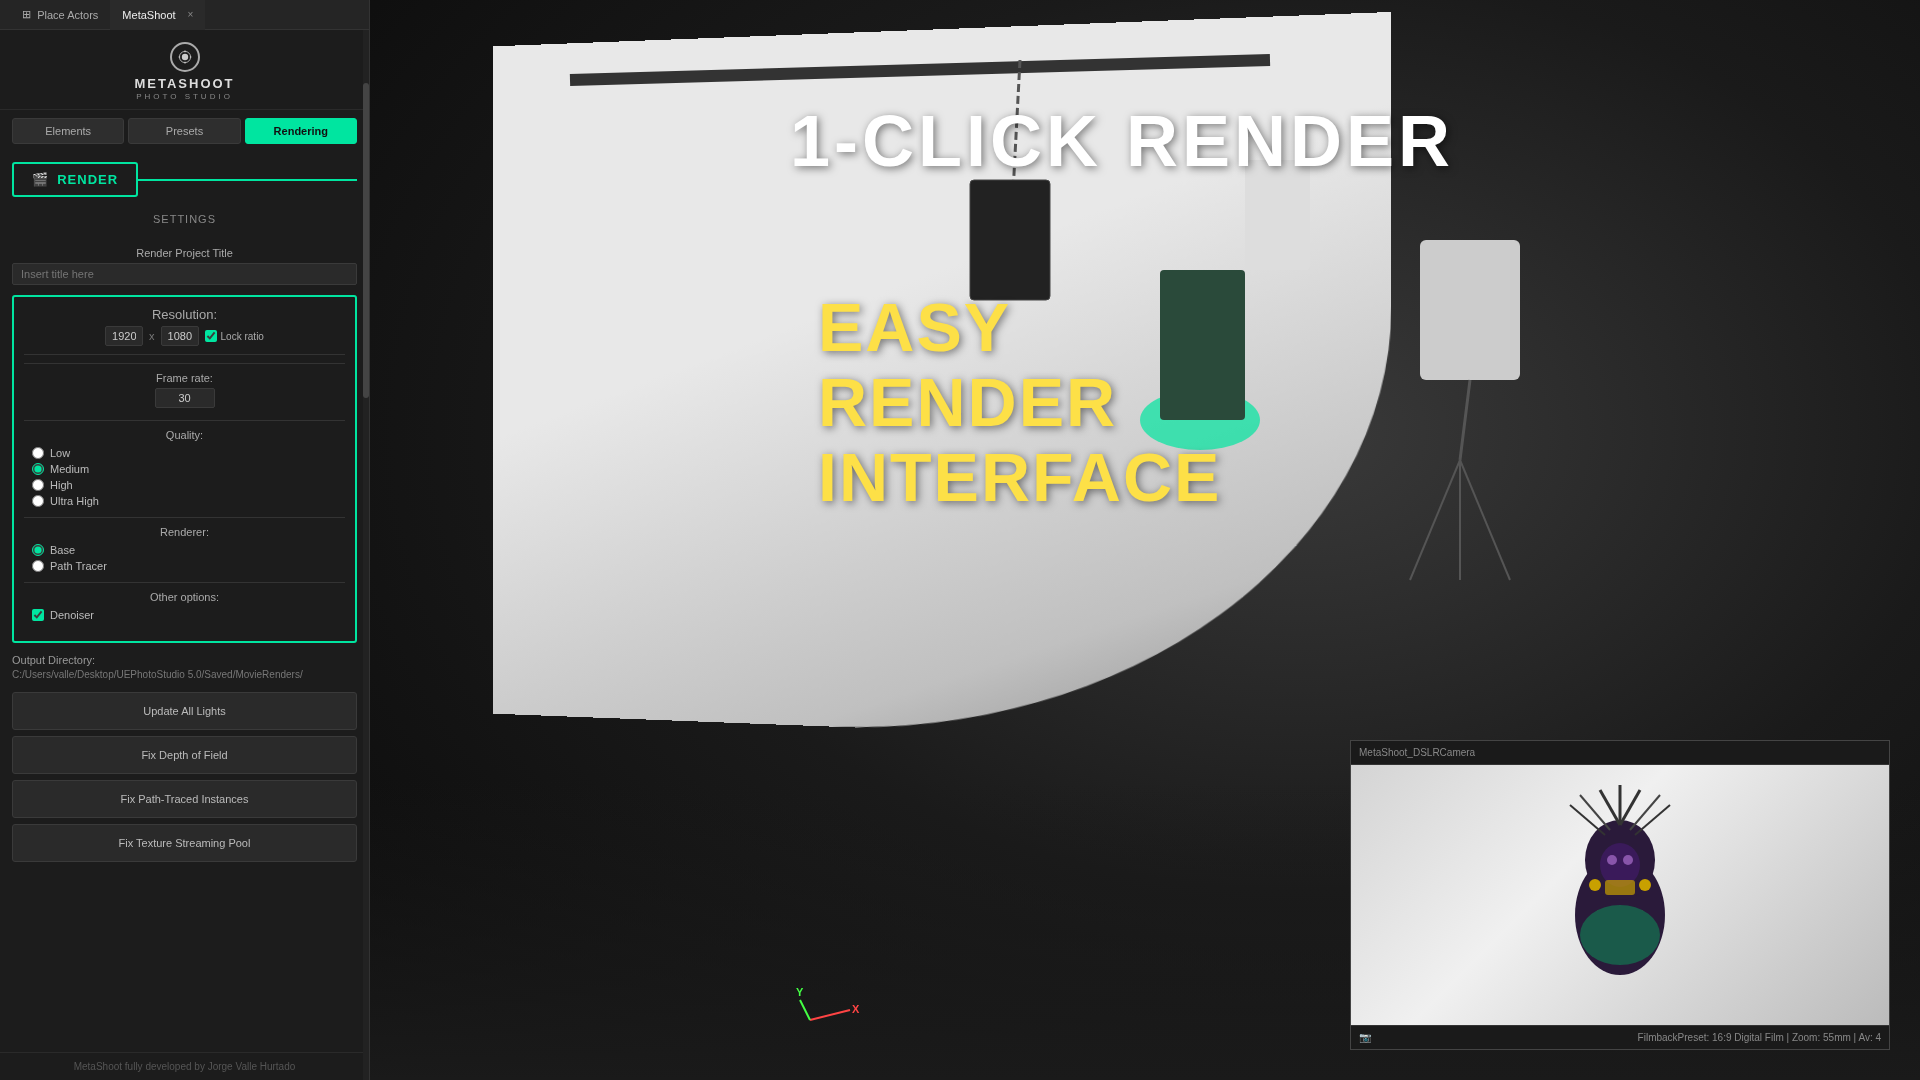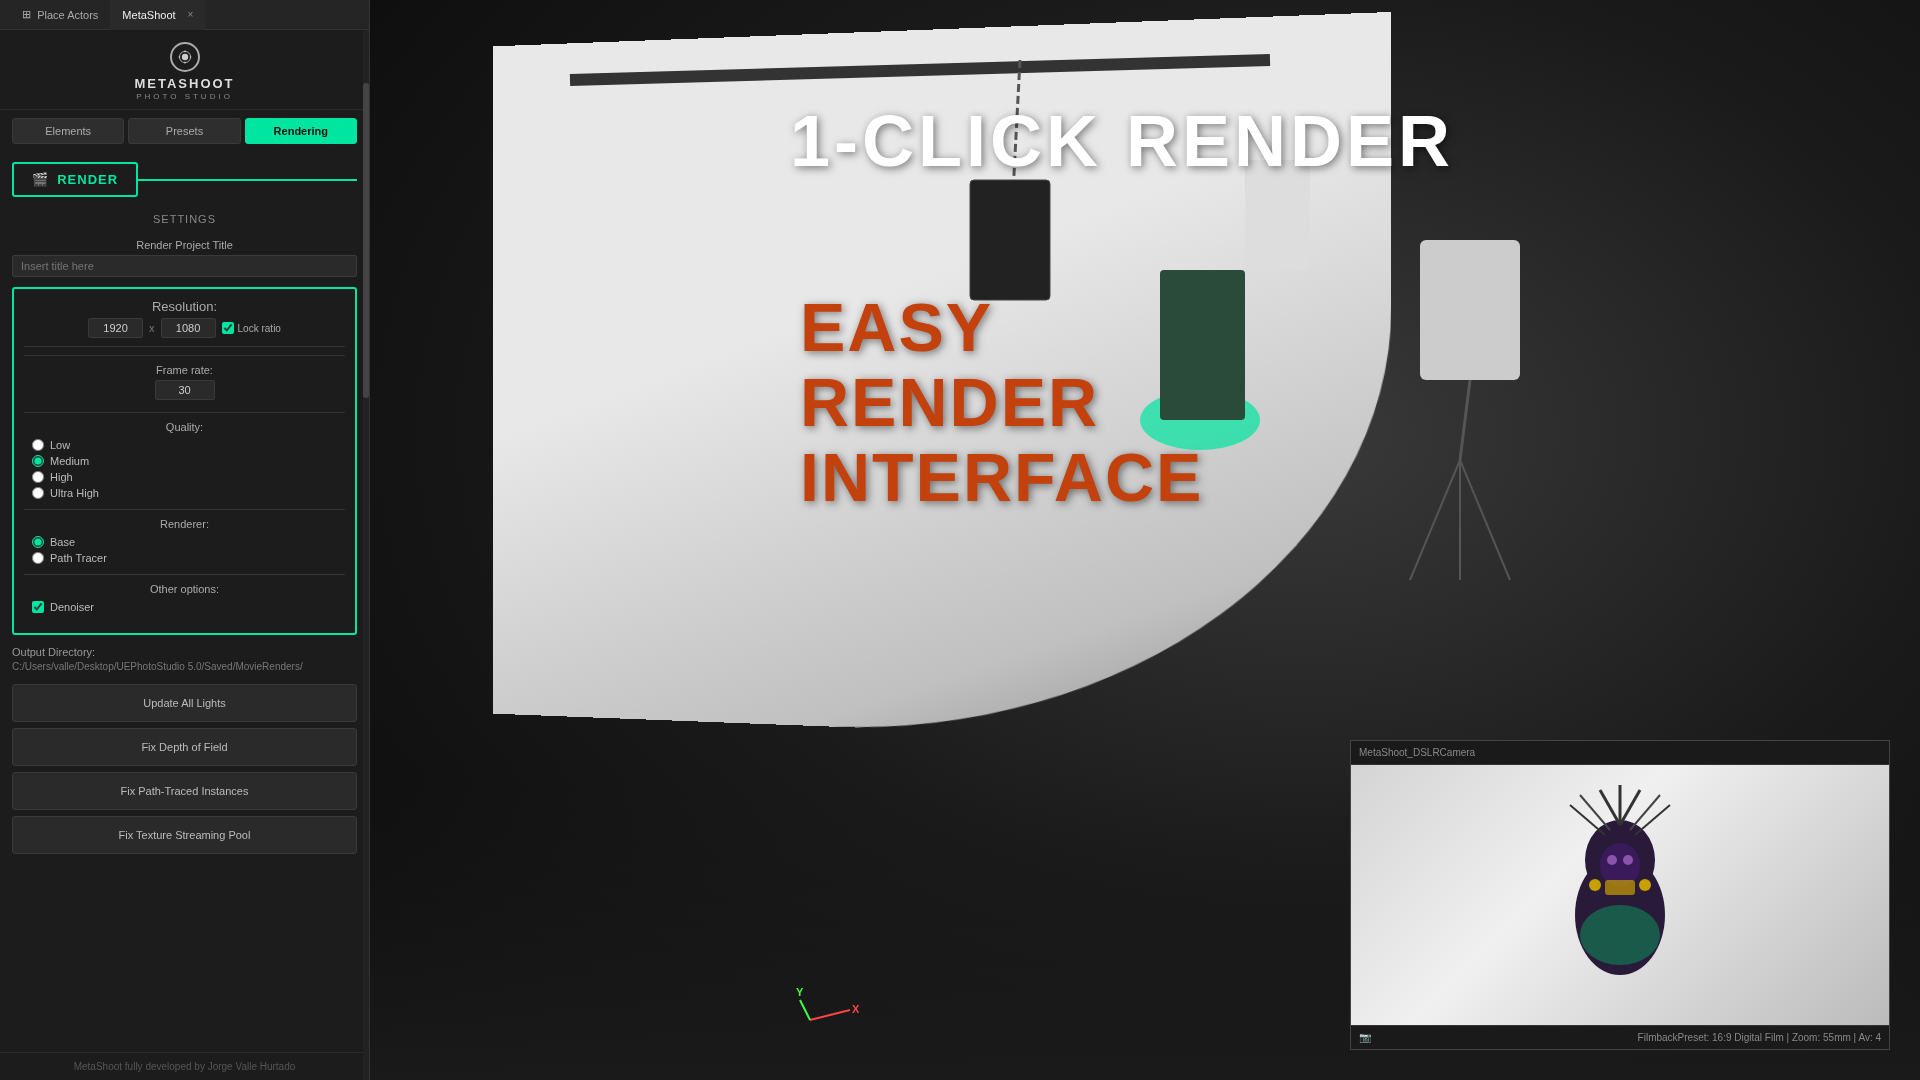--- a/index.html
+++ b/index.html
@@ -171,21 +171,21 @@
       gap: 8px;
       border-radius: 3px;
     }
 
     
     .section-label {
       font-size: 11px;
       color: #888;
       letter-spacing: 1px;
       text-align: center;
-      margin-bottom: 14px;
+      margin-bottom: 22px;
     }
 
     .field-label {
       font-size: 11px;
       color: #aaa;
       text-align: center;
       margin-bottom: 4px;
     }
 
     .text-input {
@@ -216,21 +216,21 @@
       gap: 6px;
       margin-bottom: 8px;
     }
     .res-label {
       font-size: 13px;
       color: #aaa;
       text-align: center;
       margin-bottom: 4px;
     }
     .res-input {
-      width: 55px;
+      width: 38px;
       background: #2a2a2a;
       border: 1px solid #3a3a3a;
       color: #ccc;
       padding: 3px 6px;
       font-size: 11px;
       border-radius: 2px;
       text-align: center;
       outline: none;
     }
     .lock-checkbox {
@@ -398,24 +398,24 @@
       letter-spacing: 4px;
       text-shadow: 2px 2px 8px rgba(0,0,0,0.5);
       font-family: 'Arial Black', 'Impact', sans-serif;
       text-transform: uppercase;
       white-space: nowrap;
     }
 
     .overlay-text-2 {
       position: absolute;
       top: 290px;
-      left: 430px;
+      left: 448px;
       font-size: 68px;
       font-weight: 900;
-      color: #c2410c;
+      color: #fde047;
       letter-spacing: 2px;
       text-shadow: 2px 2px 8px rgba(0,0,0,0.5);
       font-family: 'Arial Black', 'Impact', sans-serif;
       text-transform: uppercase;
       line-height: 1.1;
     }
 
     
     .camera-preview {
       position: absolute;

